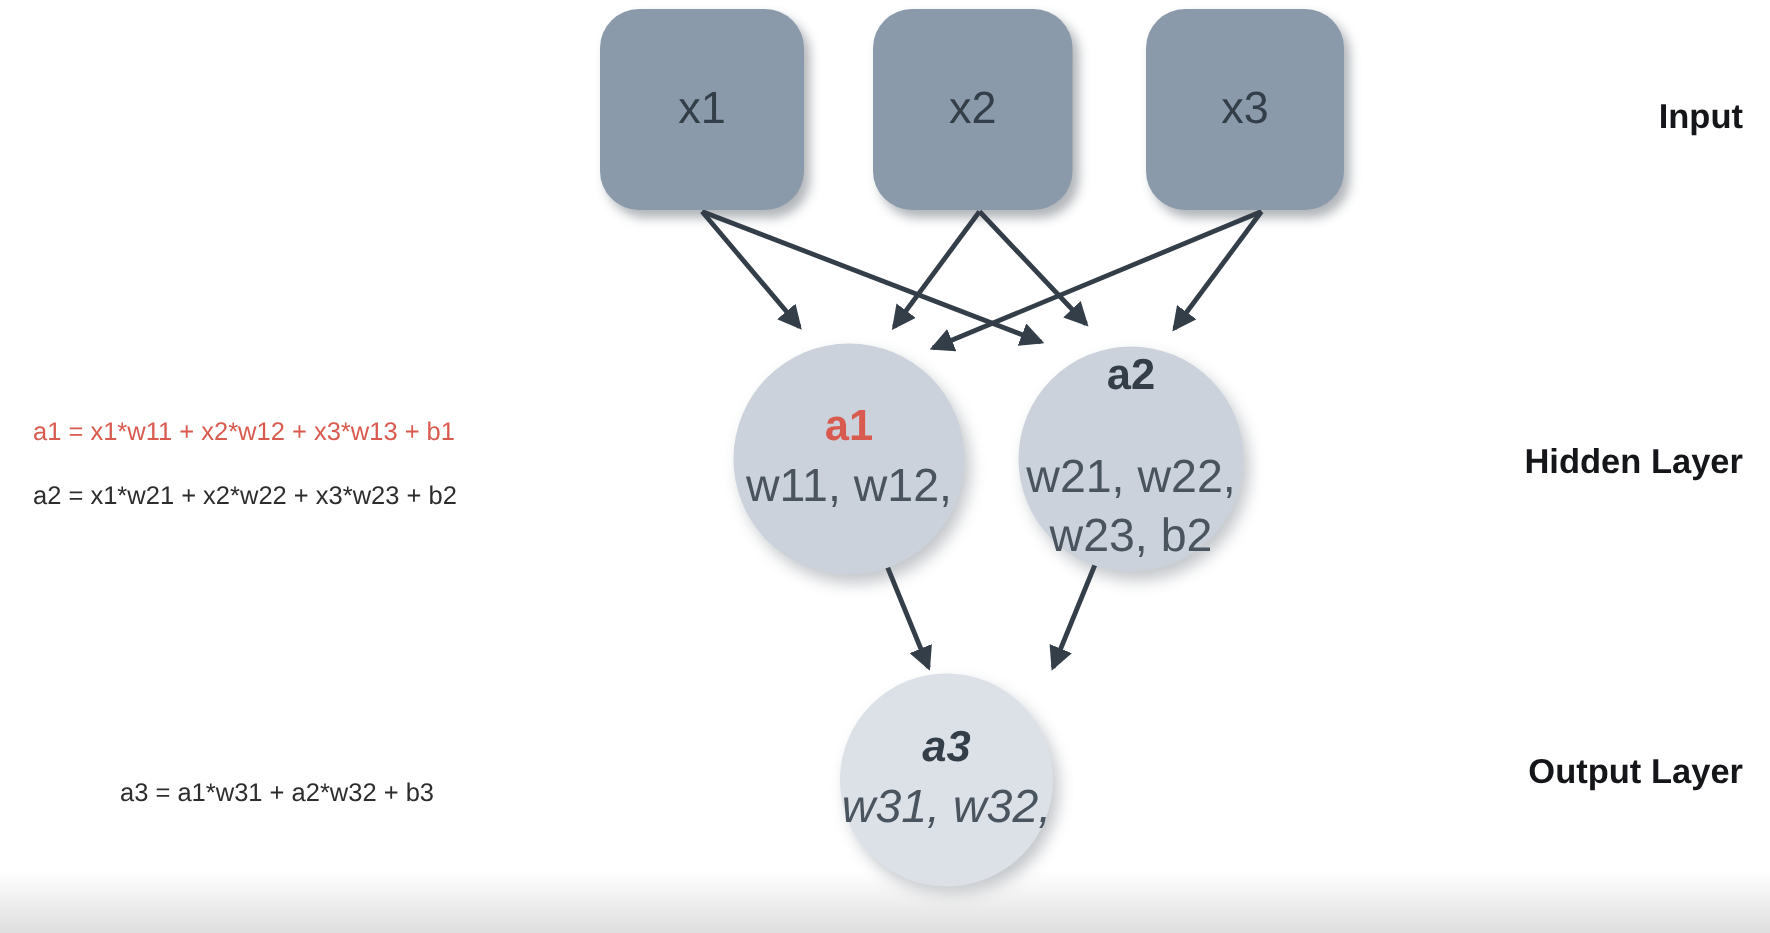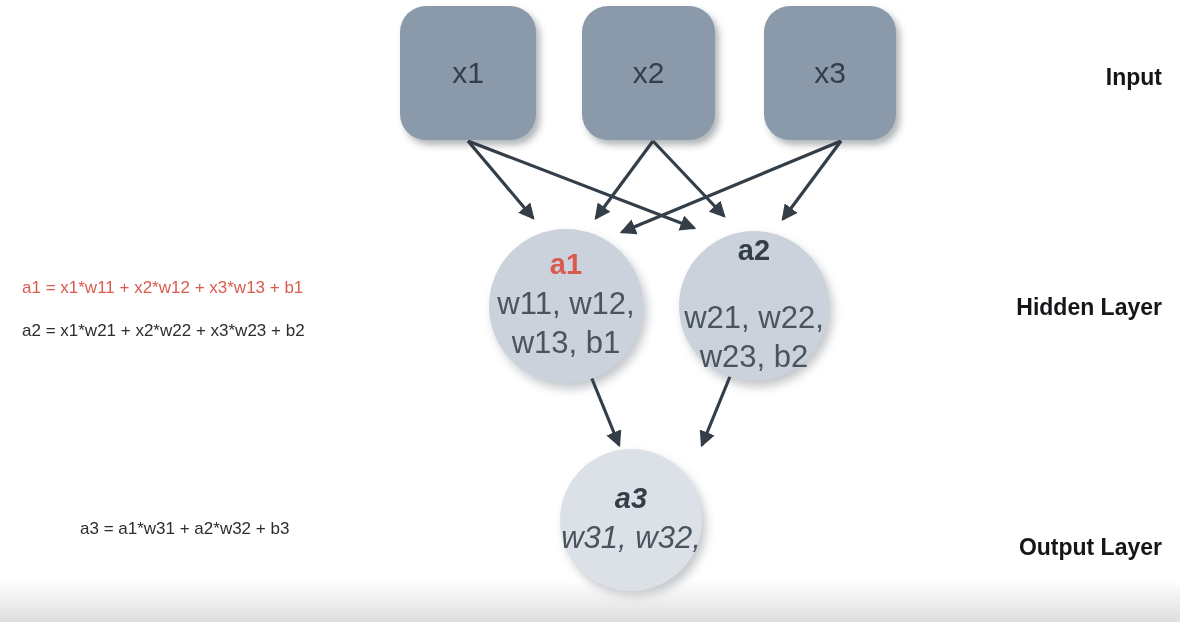--- a/index.html
+++ b/index.html
@@ -36,21 +36,21 @@
   .eq-a1{left:22px;top:278px;color:var(--accent-red,#d95b50);}
   .eq-a2{left:22px;top:321px;}
   .eq-a3{left:80px;top:519px;}
 
   .side-label{
     position:absolute;right:18px;font-weight:bold;font-size:23px;
     white-space:nowrap;color:var(--label-text,#141619);
   }
   .lbl-input{top:64px;}
   .lbl-hidden{top:294px;}
-  .lbl-output{top:534px;}
+  .lbl-output{top:501px;}
 
   .bottom-fade{
     position:absolute;left:0;right:0;bottom:0;height:42px;
     background:linear-gradient(rgba(222,222,222,0),#dedede);
   }
 </style>
 </head>
 <body>
 
 <div class="stage">
@@ -80,21 +80,20 @@
     <span>x2</span>
   </div>
   <div class="sq sq-x3">
     <span>x3</span>
   </div>
 
   <div class="circle c-a1">
     <div class="node-title">a1</div>
     <div class="node-params">
       <div>w11, w12,</div>
-      <div>w13, b1</div>
     </div>
   </div>
 
   <div class="circle c-a2">
     <div class="node-title">a2</div>
     <div class="node-params">
       <div>w21, w22,</div>
       <div>w23, b2</div>
     </div>
   </div>

